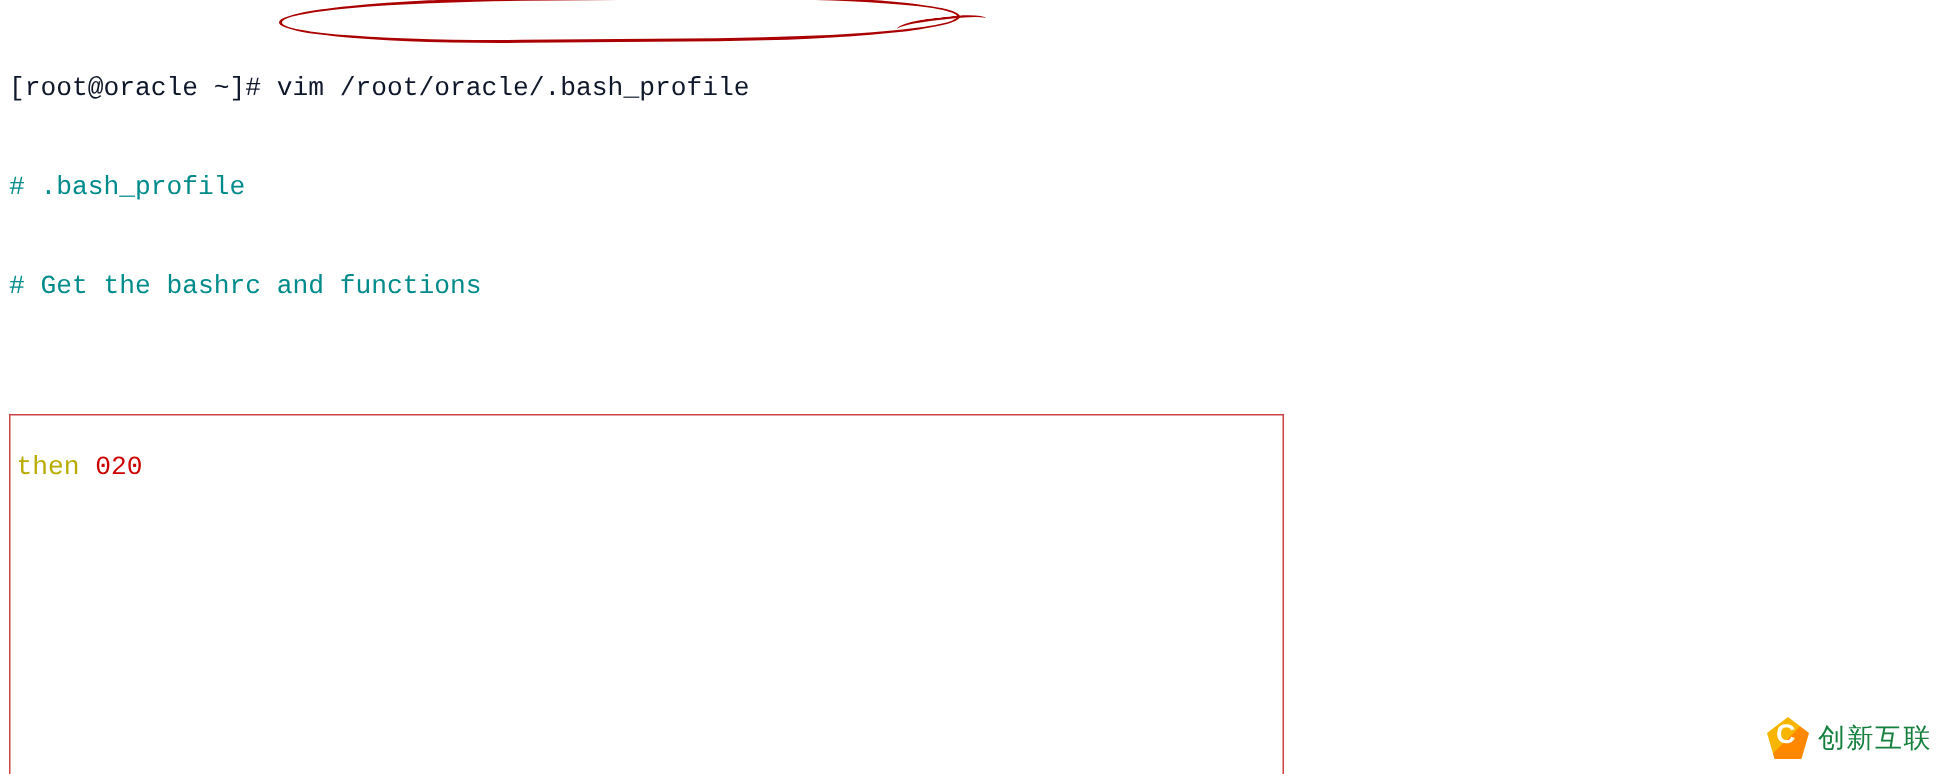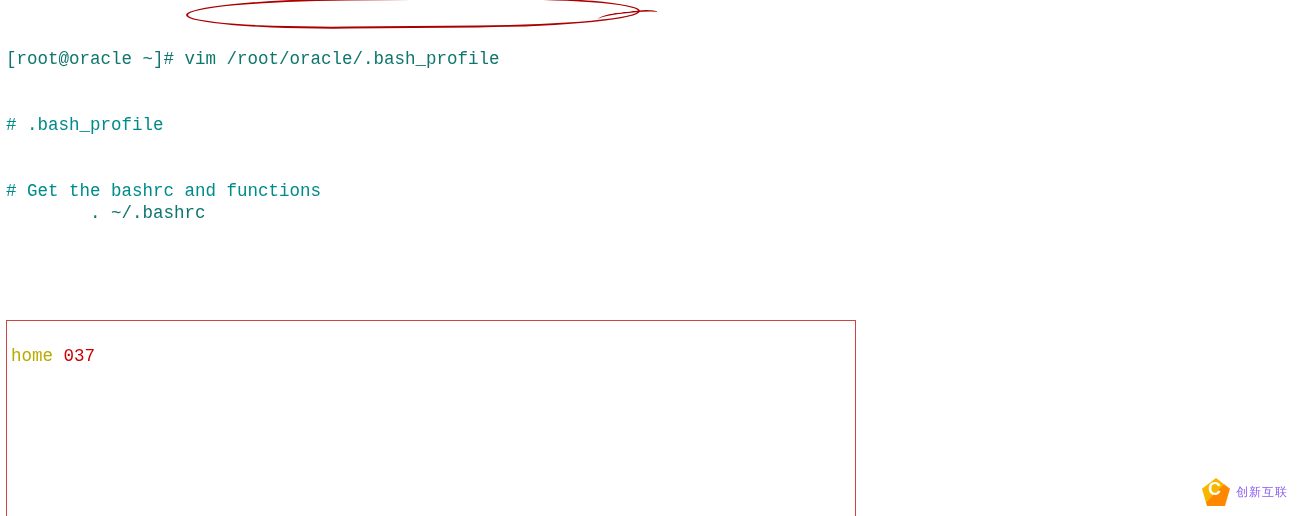--- a/index.html
+++ b/index.html
@@ -13,21 +13,21 @@
     line-height: 22px;
     overflow: hidden;
     position: relative;
   }
   .term {
     padding: 4px 6px;
     white-space: pre;
     position: relative;
     z-index: 2;
   }
-  .c-black   { color: #0f766e; }
+  .c-black   { color: #0f172a; }
   .c-comment { color: #008b8b; }
   .c-yellow  { color: #b8ac00; } 
   .c-red     { color: #cc0000; }
 
   .highlight-box {
     border: 1px solid #cc4444;
     padding: 2px 4px;
     display: inline-block;
     margin-top: 2px;
   }
@@ -72,40 +72,39 @@
   }
   .watermark-logo:after{
     content:"C";
     position:absolute;
     left:6px; top:2px;
     font: bold 18px/1 sans-serif;
     color:#fff;
   }
   .watermark-text {
     font-family: Liberation Sans, sans-serif;
-    font-size: 12px;
-    color: #8b5cf6;
+    font-size: 18px;
+    color: #15803d;
     letter-spacing: 1px;
   }
 </style>
 </head>
 <body>
 
 <div class="term">
 <div class="ellipse"></div>
 <span class="c-black">[root@oracle ~]#</span><span class="c-black"> </span><span class="c-black">vim /root/oracle/.bash_profile</span>
 <div style="height:22px"></div>
 <span class="c-comment">#</span><span class="c-comment"> .bash_profile</span>
 <div style="height:22px"></div>
 <span class="c-comment"># Get the bashrc and functions</span>
-<div><span class="c-black">        . ~/.bashrc</span></div>
 <div style="height:22px"></div>
 <div style="height:6px"></div>
 <div class="highlight-box" style="width:840px;">
-<div><span class="c-yellow">home</span><span class="c-red"> 037</span></div>
+<div><span class="c-yellow">then</span><span class="c-red"> 020</span></div>
 
 
 
 
 
 
 
 
 </div>
 

